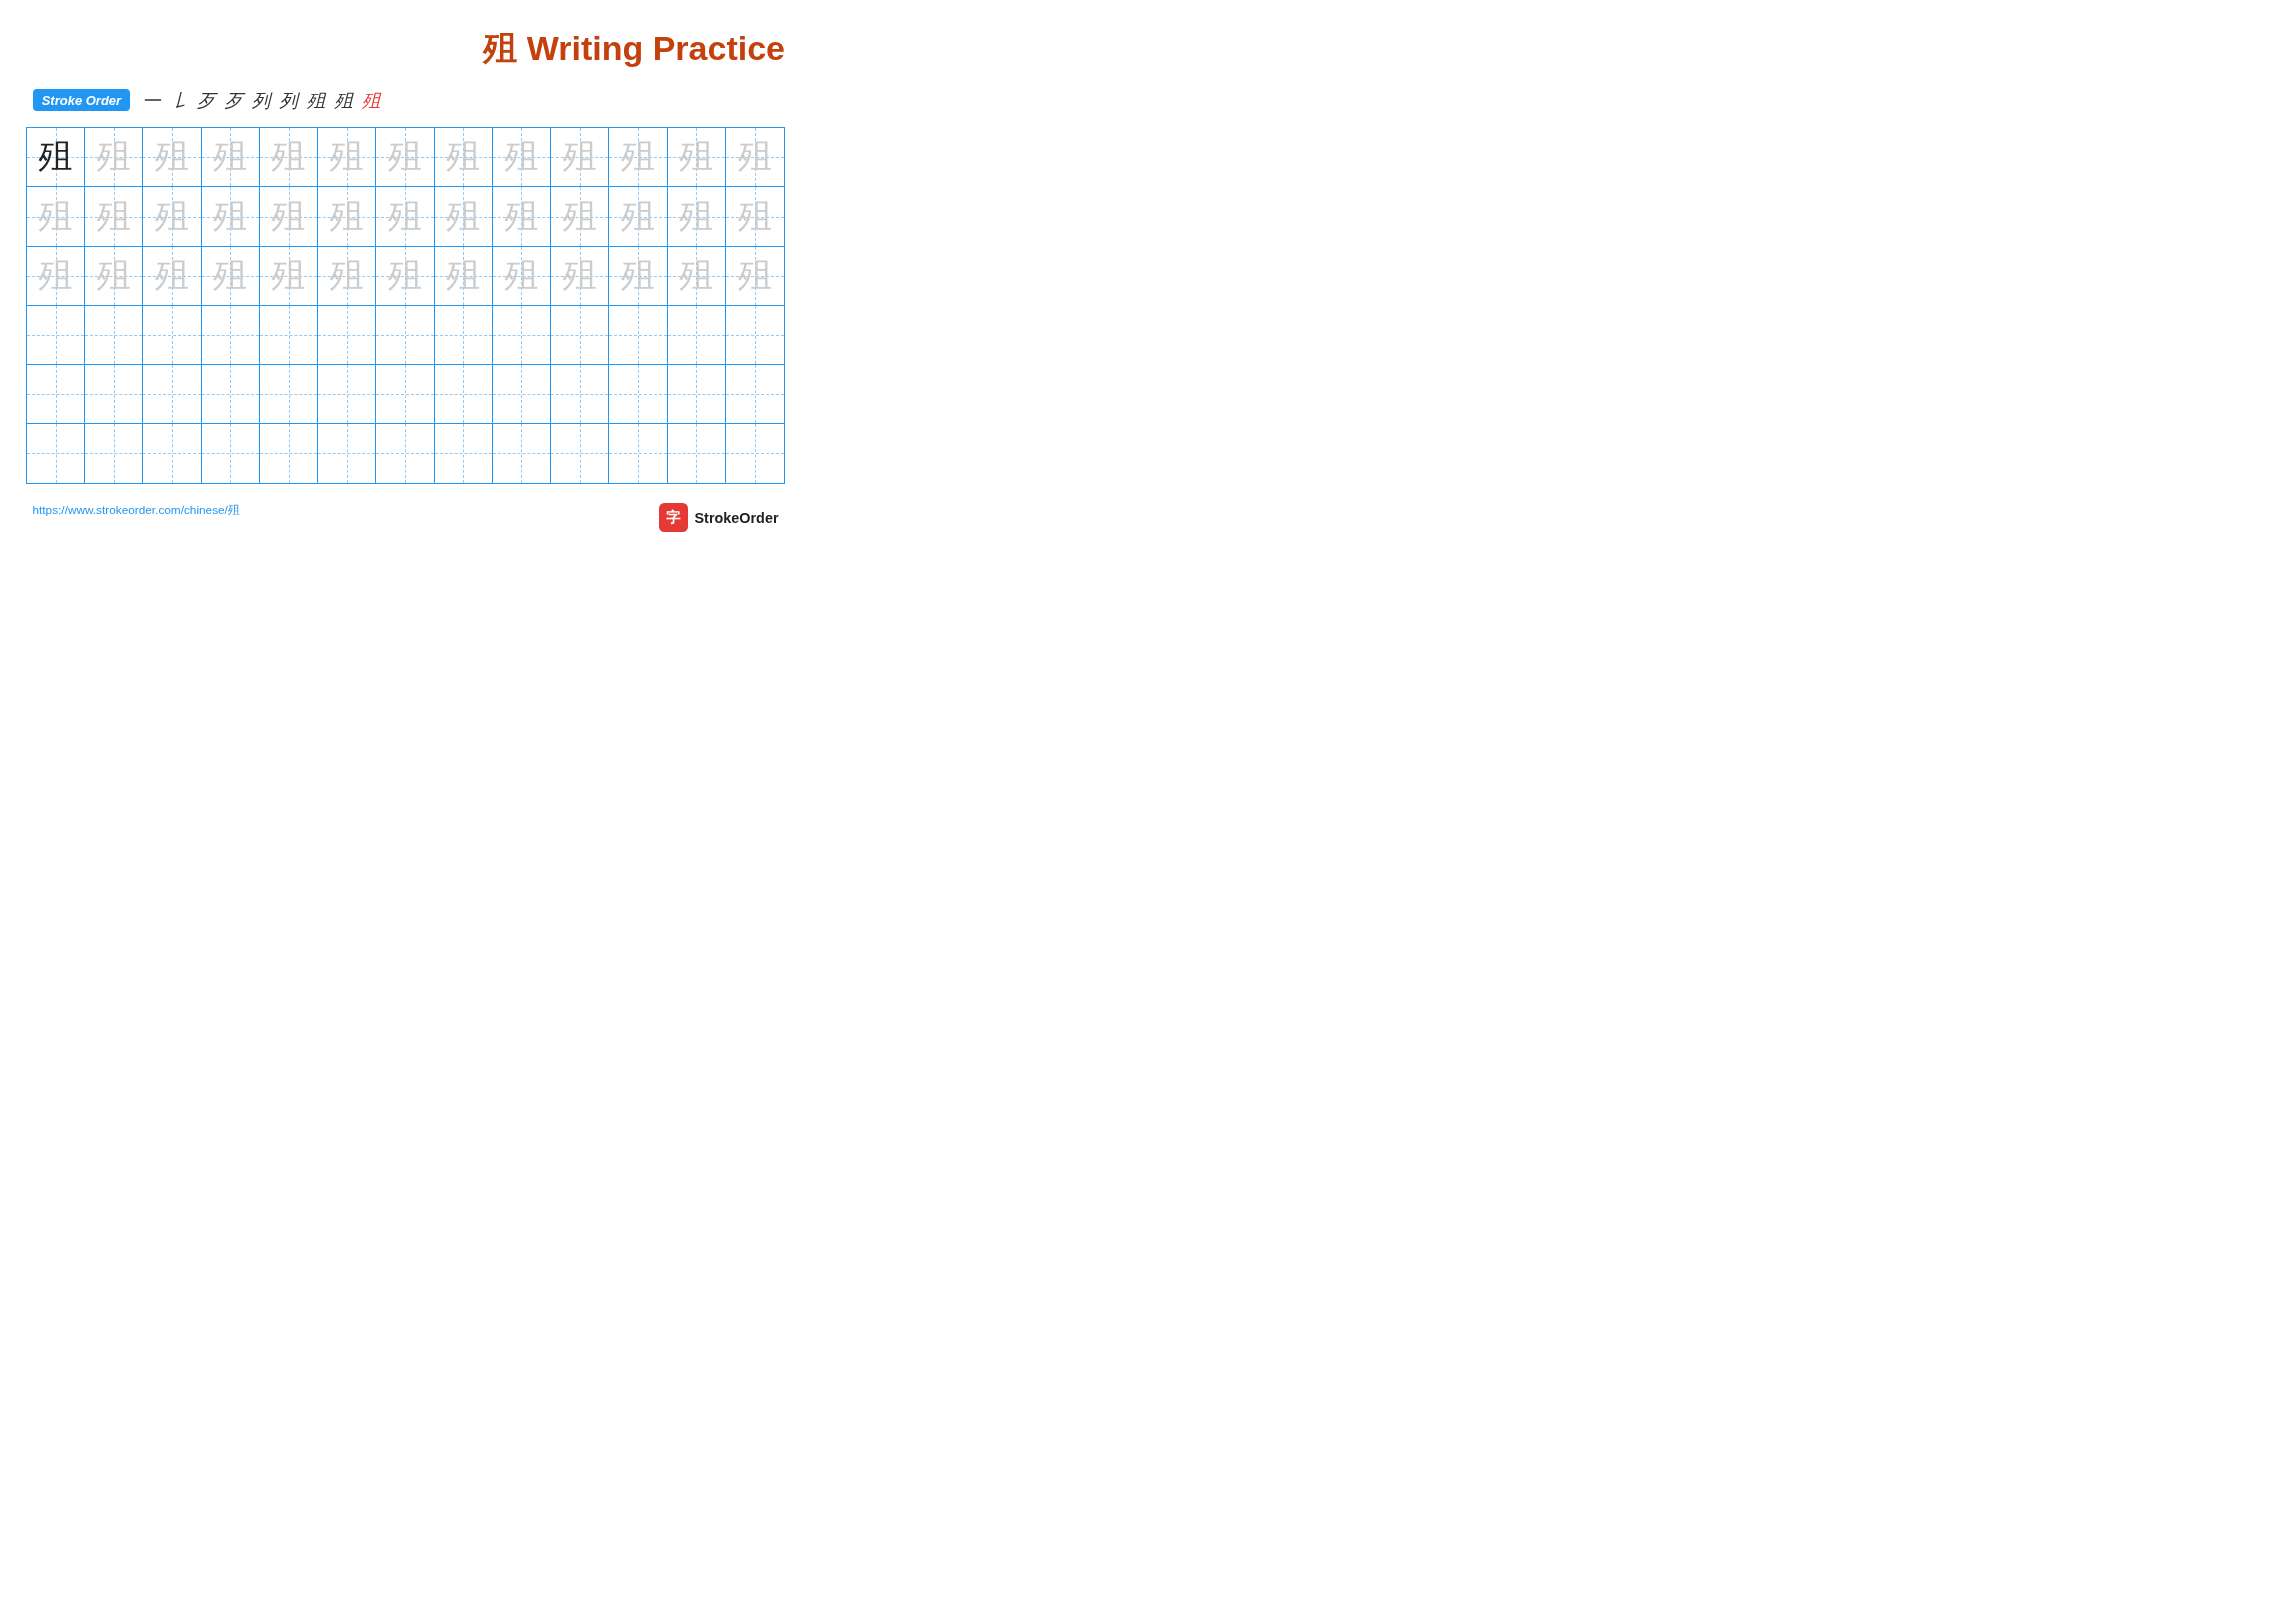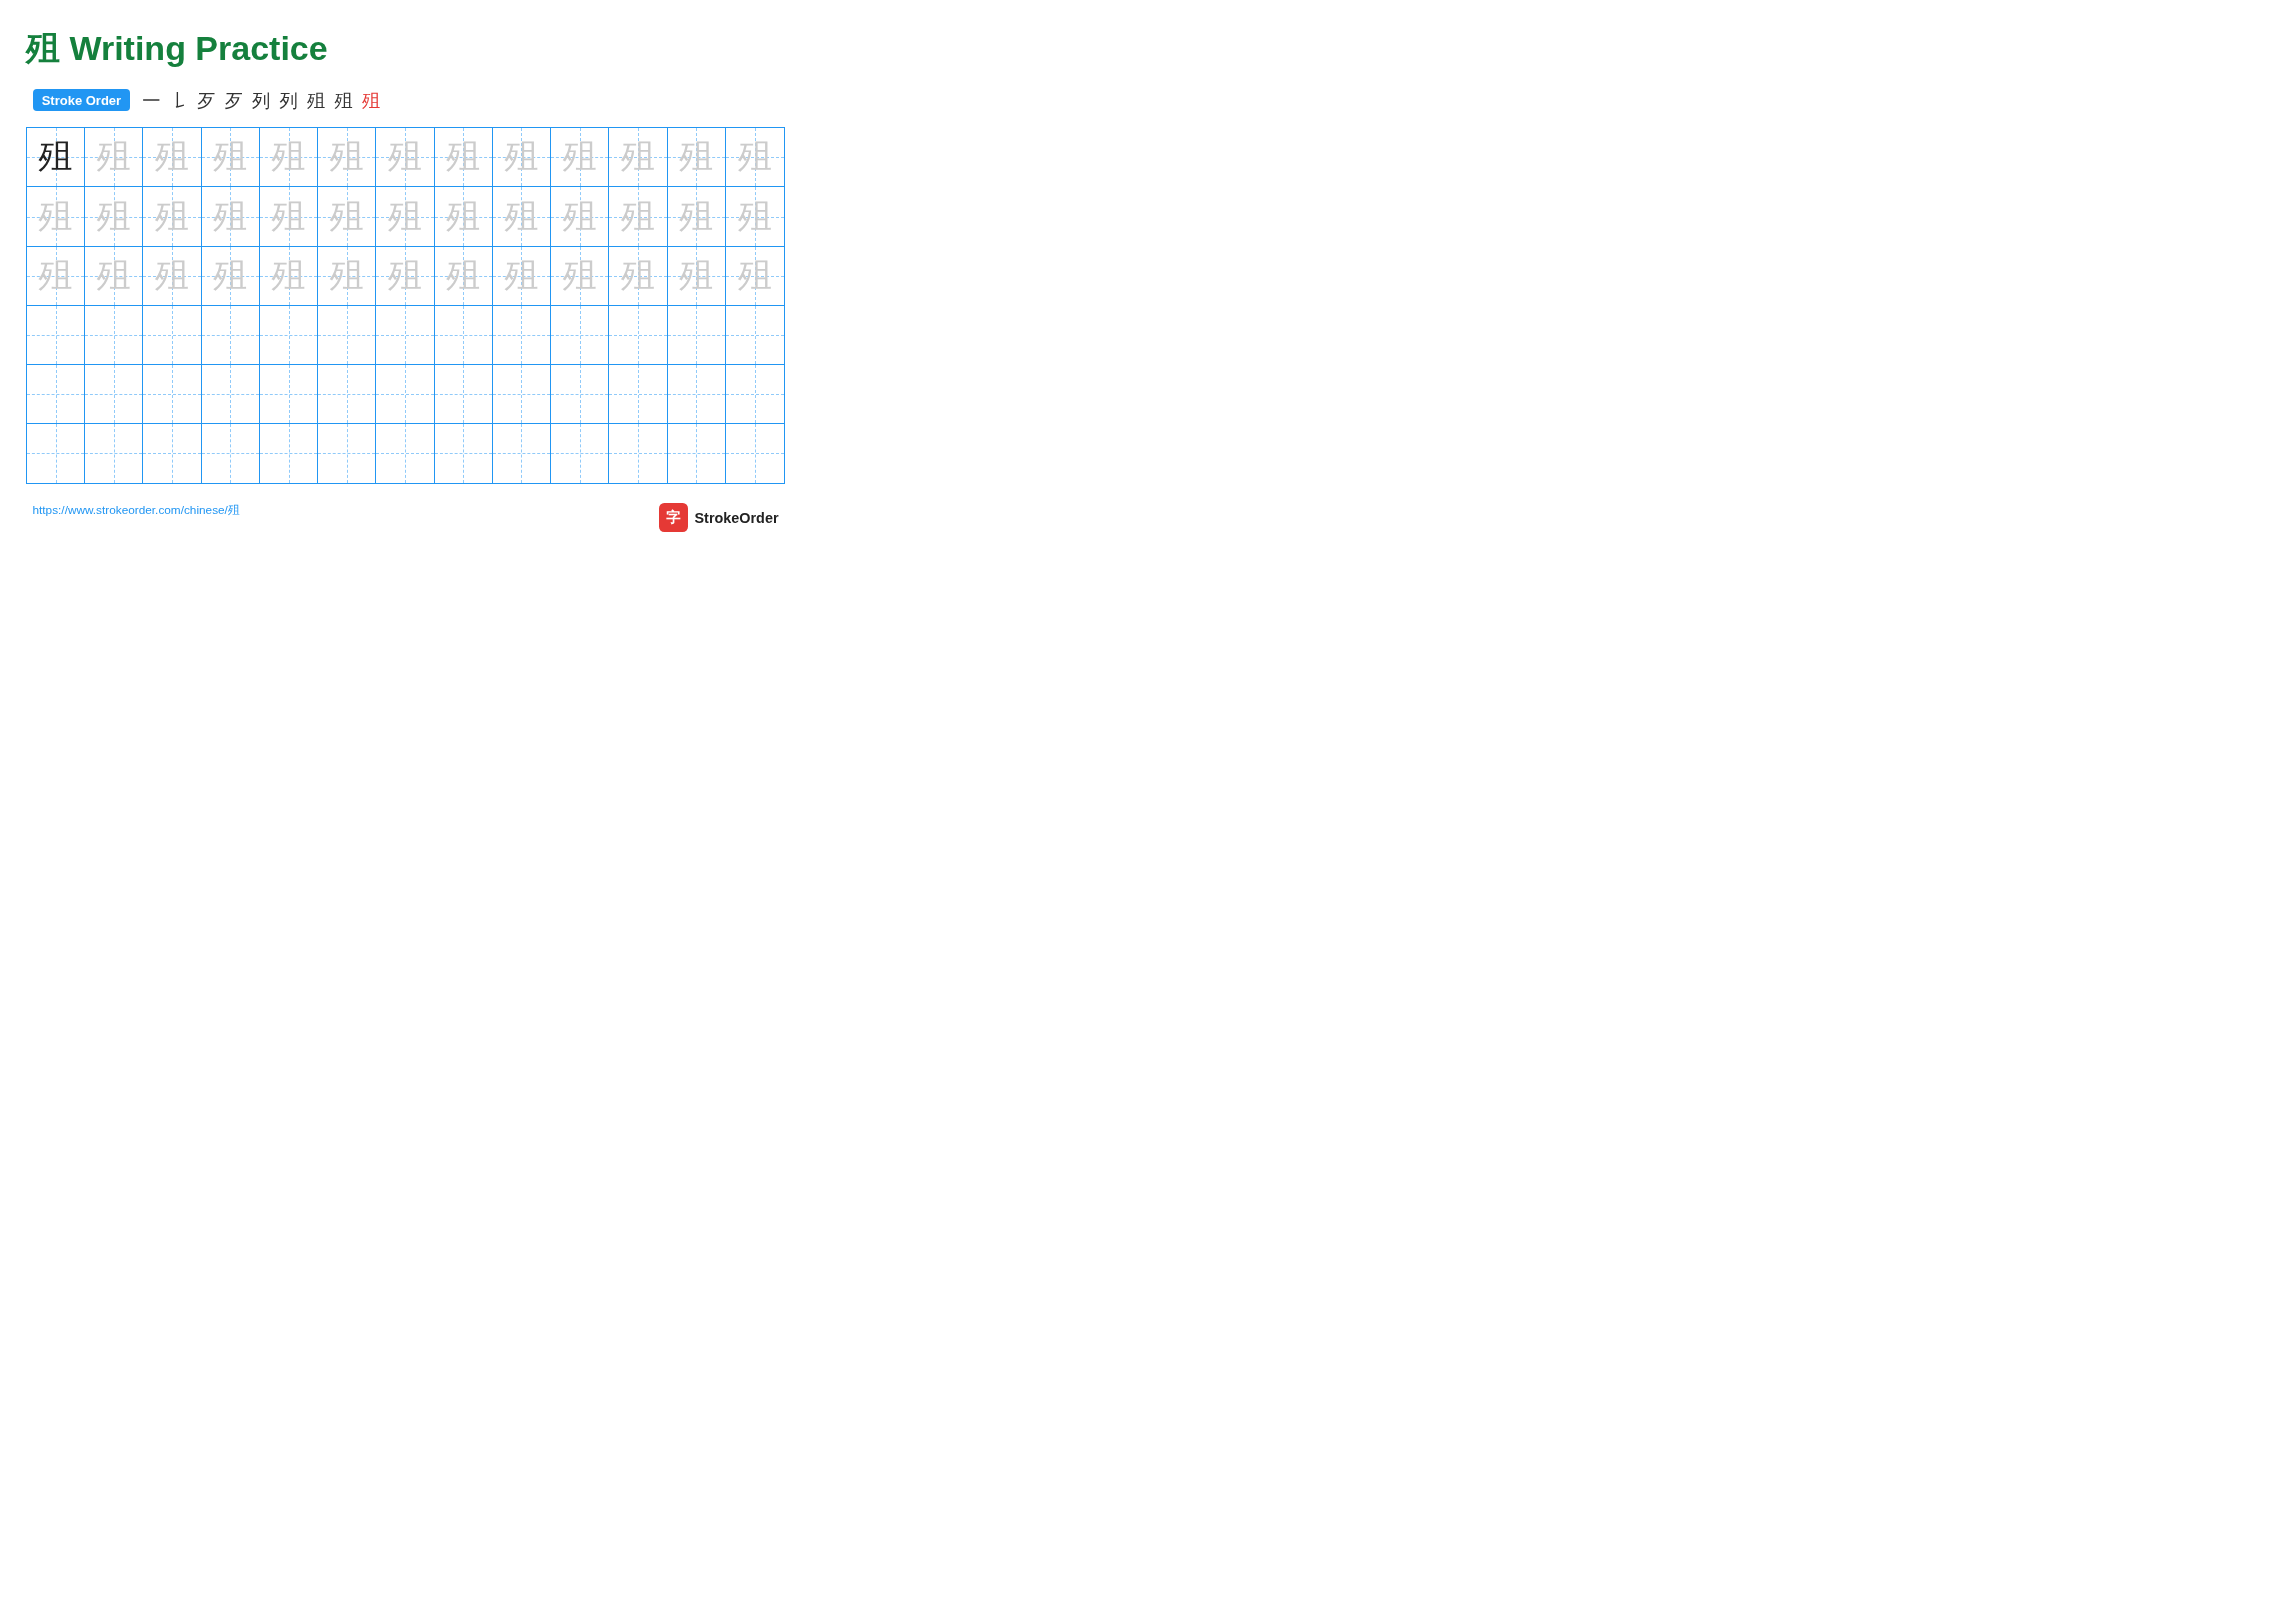--- a/index.html
+++ b/index.html
@@ -6,34 +6,35 @@
     body {
       background: #fff;
       font-family: sans-serif;
       width: 811px;
       min-height: 574px;
       padding: 19.6px 26px;
       position: relative;
     }
 
     .title {
-      text-align: left;
+      text-align: right;
       font-size: 34px;
-      color: #15803d;
+      color: #c2410c;
       font-weight: bold;
       margin-bottom: 15.7px;
       margin-top: 6.5px;
     }
 
     .stroke-order-row {
       display: flex;
       align-items: center;
       gap: 11.8px;
       margin-bottom: 14.4px;
       padding-left: 6.5px;
+      font-style: italic;
     }
 
     .stroke-order-badge {
       background: #2196F3;
       color: #fff;
       font-size: 13px;
       font-weight: bold;
       padding: 3.3px 9.2px;
       border-radius: 3.9px;
       white-space: nowrap;

